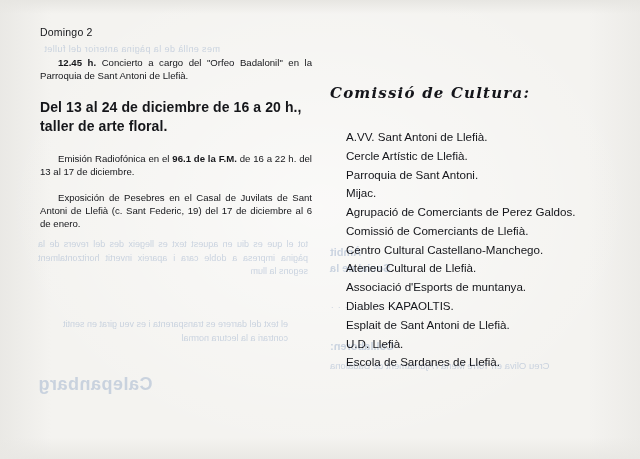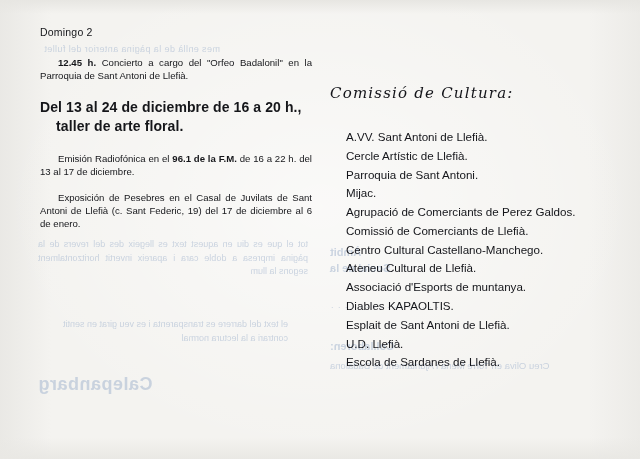--- a/index.html
+++ b/index.html
@@ -66,37 +66,38 @@
     text-indent: 18px;
   }
   .para b { font-weight: bold; }
   .floral {
     font-size: 14px;
     font-weight: bold;
     line-height: 1.35;
     letter-spacing: 0.1px;
     margin: 16px 0 16px 0;
   }
-  .floral .l2 { display: block; margin-left: 16px; }
+  .floral .l2 { display: block; }
 
   
   .col-right {
     position: absolute;
     left: 330px;
     top: 84px;
     width: 280px;
     color: #14151a;
   }
   .comissio-title {
     font-family: "DejaVu Serif", serif;
     font-style: italic;
     font-size: 15px;
     letter-spacing: 1.2px;
     margin-bottom: 26px;
     white-space: nowrap;
+    font-weight: bold;
   }
   .entity-list {
     list-style: none;
     margin: 16px;
     padding: 0;
   }
   .entity-list li {
     font-size: 11.6px;
     line-height: 1.62;
     white-space: nowrap;

